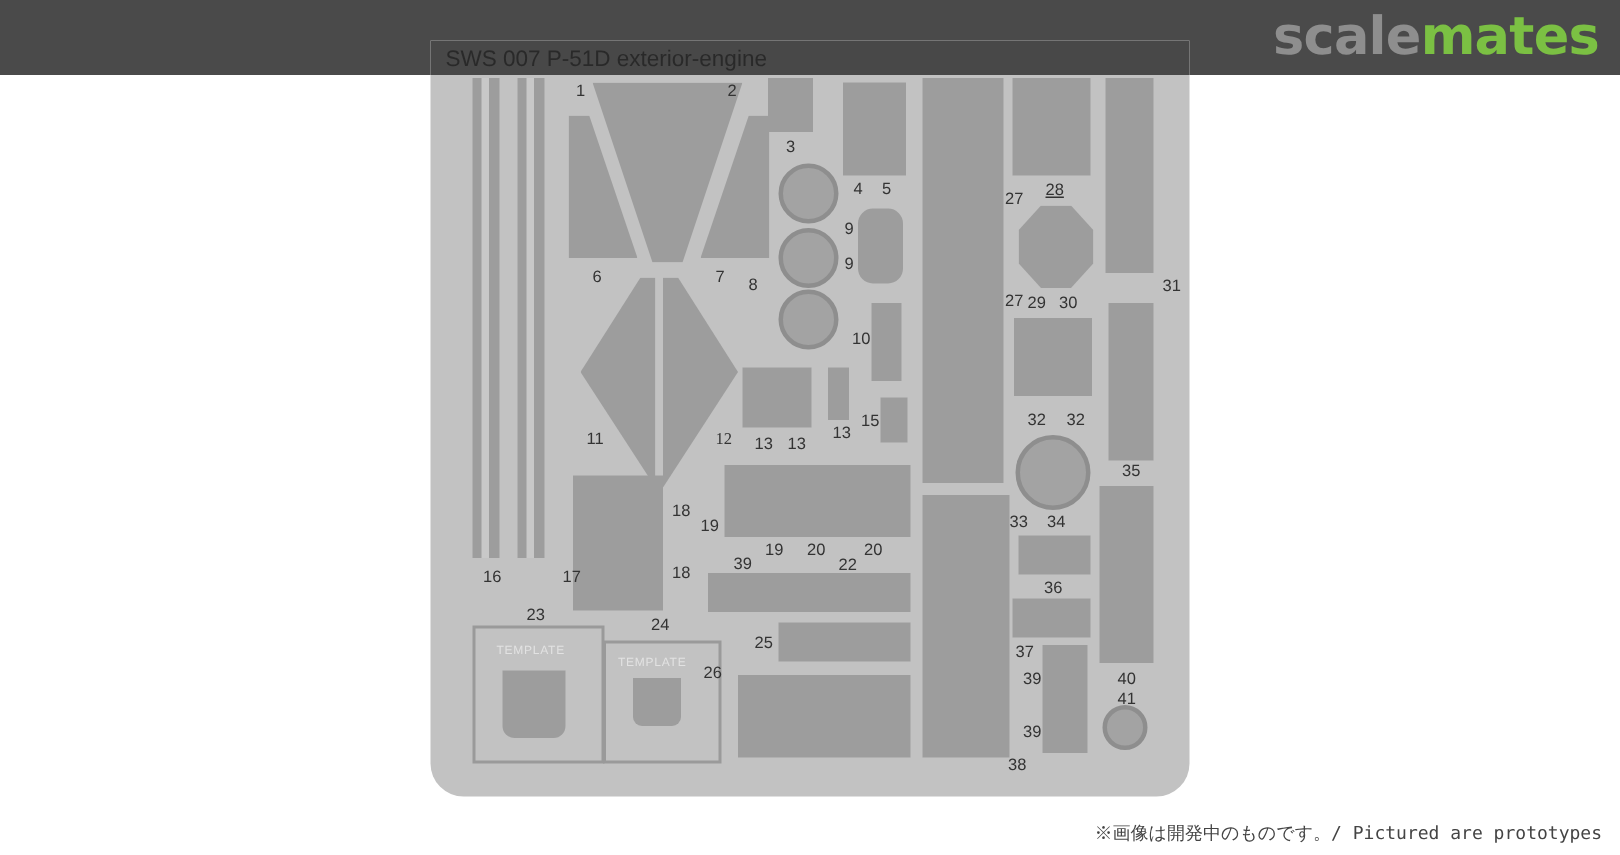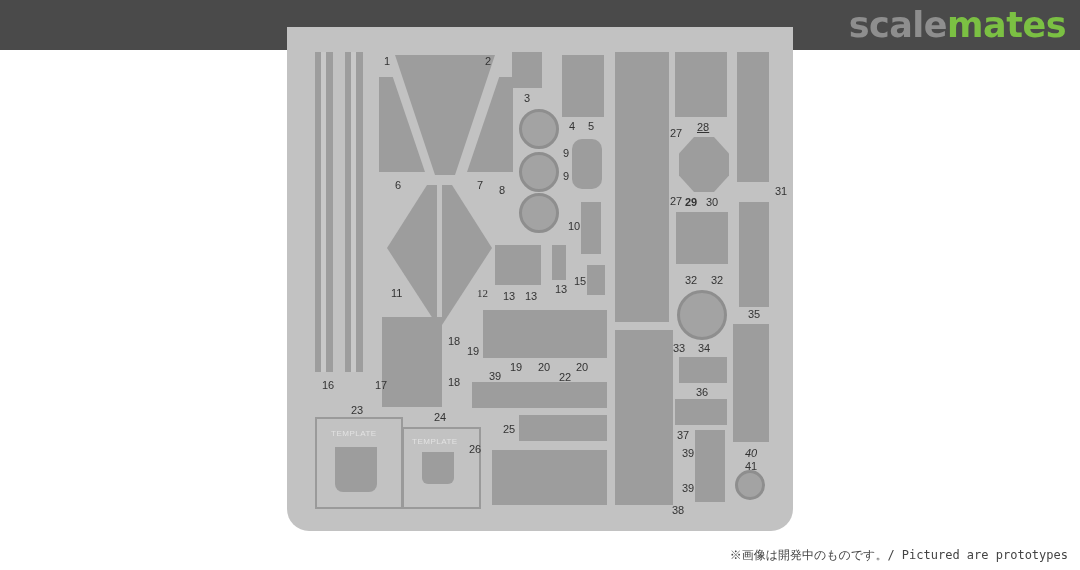--- a/index.html
+++ b/index.html
@@ -17,20 +17,21 @@
   .caption{position:absolute;right:12px;top:547px;font-size:12px;color:#444;font-family:"DejaVu Sans Mono",monospace;}
   .tmpl{position:absolute;font-size:8px;color:#e2e2e2;letter-spacing:.5px;}
 </style>
 </head>
 <body>
 
 <div class="topbar"></div>
 <div class="logo"><span class="a">scale</span><span class="b">mates</span></div>
 
 <div class="fret">
+  <div class="fret-title">SWS 007 P-51D exterior-engine</div>
 
   <div class="part" style="left:28px;top:25px;width:18px;height:320px;"></div>
   <div class="light" style="left:34px;top:25px;width:5px;height:320px;"></div>
   <div class="part" style="left:58px;top:25px;width:18px;height:320px;"></div>
   <div class="light" style="left:64px;top:25px;width:5px;height:320px;"></div>
 
   <div class="part" style="left:108px;top:28px;width:100px;height:120px;clip-path:polygon(0 0,100% 0,60% 100%,40% 100%);"></div>
   <div class="part" style="left:92px;top:50px;width:46px;height:95px;clip-path:polygon(0 0,30% 0,100% 100%,0 100%);"></div>
   <div class="part" style="left:180px;top:50px;width:46px;height:95px;clip-path:polygon(70% 0,100% 0,100% 100%,0 100%);"></div>
 
@@ -119,30 +120,30 @@
   <span class="num" style="left:289px;top:334px;">20</span>
   <span class="num" style="left:202px;top:343px;">39</span>
   <span class="num" style="left:272px;top:344px;">22</span>
   <span class="num" style="left:64px;top:377px;">23</span>
   <span class="num" style="left:147px;top:384px;">24</span>
   <span class="num" style="left:216px;top:396px;">25</span>
   <span class="num" style="left:182px;top:416px;">26</span>
   <span class="num" style="left:383px;top:100px;">27</span>
   <span class="num" style="left:383px;top:168px;">27</span>
   <span class="num" style="left:410px;top:94px;text-decoration:underline;">28</span>
-  <span class="num" style="left:398px;top:169px;font-weight:bold;">29</span>
+  <span class="num" style="left:398px;top:169px;">29</span>
   <span class="num" style="left:419px;top:169px;">30</span>
   <span class="num" style="left:460px;top:158px;margin-left:28px;">31</span>
   <span class="num" style="left:398px;top:247px;">32</span>
   <span class="num" style="left:424px;top:247px;">32</span>
   <span class="num" style="left:386px;top:315px;">33</span>
   <span class="num" style="left:411px;top:315px;">34</span>
   <span class="num" style="left:461px;top:281px;">35</span>
   <span class="num" style="left:409px;top:359px;">36</span>
   <span class="num" style="left:390px;top:402px;">37</span>
   <span class="num" style="left:385px;top:436px;margin-top:41px;">38</span>
   <span class="num" style="left:395px;top:420px;">39</span>
   <span class="num" style="left:395px;top:455px;">39</span>
-  <span class="num" style="left:458px;top:420px;font-style:italic;">40</span>
+  <span class="num" style="left:458px;top:420px;">40</span>
   <span class="num" style="left:458px;top:433px;">41</span>
 </div>
 
 <div class="caption">※画像は開発中のものです。/ Pictured are prototypes</div>
 
 </body></html>

